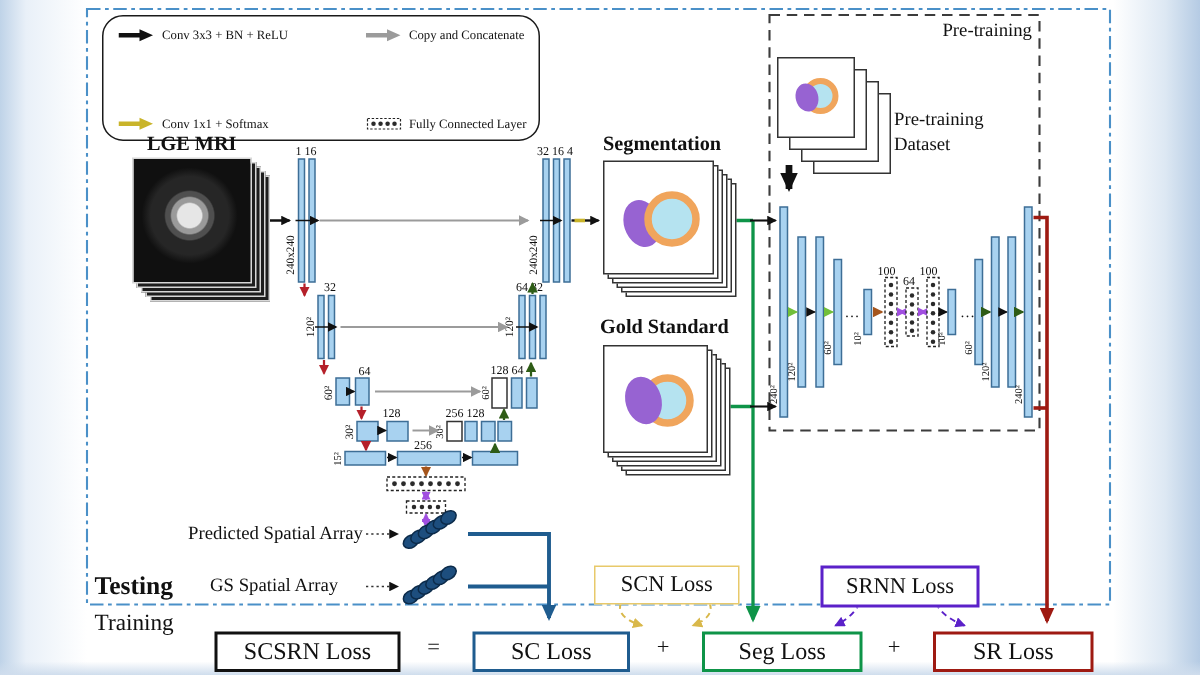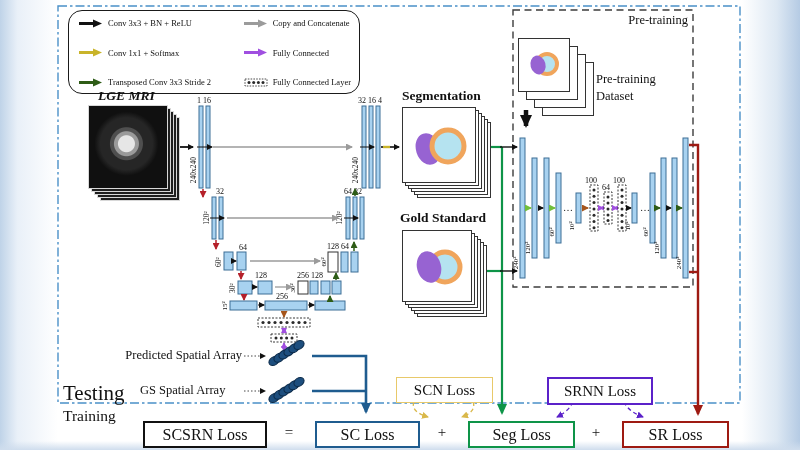--- a/index.html
+++ b/index.html
@@ -315,54 +315,42 @@
           <polygon points="0,3 14,3 14,0.5 23,4.5 14,8.5 14,6 0,6" fill="#111111"></polygon>
         </svg>
       <span>Conv 3x3 + BN + ReLU</span>
       </div>
     <div class="leg-row">
       <svg width="24" height="9">
           <polygon points="0,3 14,3 14,0.5 23,4.5 14,8.5 14,6 0,6" fill="#c9b42a"></polygon>
         </svg>
       <span>Conv 1x1 + Softmax</span>
       </div>
-    <div class="leg-row">
-      <svg width="24" height="9">
-          <polygon points="0,3 14,3 14,0.5 23,4.5 14,8.5 14,6 0,6" fill="#2e5c16"></polygon>
-        </svg>
-      <span>Transposed Conv 3x3 Stride 2</span>
-      </div>
   </div>
   <div class="leg-col c2">
     <div class="leg-row">
       <svg width="24" height="9">
           <polygon points="0,3 14,3 14,0.5 23,4.5 14,8.5 14,6 0,6" fill="#9b9b9b"></polygon>
         </svg>
       <span>Copy and Concatenate</span>
-      </div>
-    <div class="leg-row">
-      <svg width="24" height="9">
-          <polygon points="0,3 14,3 14,0.5 23,4.5 14,8.5 14,6 0,6" fill="#a04fe0"></polygon>
-        </svg>
-      <span>Fully Connected</span>
       </div>
     <div class="leg-row">
       <svg width="24" height="9">
         <rect x="1" y="1" width="22" height="7" fill="#fff" stroke="#222" stroke-width="0.8" stroke-dasharray="1.6 1.2"></rect>
         <circle cx="5" cy="4.5" r="1.5" fill="#2a2a2a"></circle>
           <circle cx="9.7" cy="4.5" r="1.5" fill="#2a2a2a"></circle>
           <circle cx="14.4" cy="4.5" r="1.5" fill="#2a2a2a"></circle>
           <circle cx="19" cy="4.5" r="1.5" fill="#2a2a2a"></circle>
       </svg>
       <span>Fully Connected Layer</span>
       </div>
   </div>
 </div>
 
-<div class="lbl bold" style="left:98px;top:88px;font-size:13.5px;font-style:italic;">LGE MRI</div>
+<div class="lbl bold" style="left:98px;top:88px;font-size:13.5px;">LGE MRI</div>
 <div class="abs" style="left:88px;top:105px;width:94px;height:98px;">
   <div class="mri-card" style="left:12px;top:12px;width:78px;height:82px;"></div>
   <div class="mri-card" style="left:9px;top:9px;width:78px;height:82px;"></div>
   <div class="mri-card" style="left:6px;top:6px;width:78px;height:82px;"></div>
   <div class="mri-card" style="left:3px;top:3px;width:78px;height:82px;"></div>
   <div class="mri-card mri-front" style="left:0;top:0;width:78px;height:82px;"></div>
 </div>
 
 <div class="lbl bold" style="left:402px;top:88px;font-size:13.5px;">Segmentation</div>
 <div class="abs" style="left:402px;top:107px;width:90px;height:92px;">
@@ -405,21 +393,21 @@
       <ellipse class="blob-purple" cx="19" cy="26" rx="7.5" ry="9.5" transform="rotate(-15 19 26)"></ellipse>
     </svg>
   </div>
 </div>
 <div class="lbl" style="left:596px;top:72px;font-size:12.5px;">Pre-training</div>
 <div class="lbl" style="left:596px;top:89px;font-size:12.5px;text-align:right;">Dataset</div>
 
 <div class="lbl" style="left:114px;top:348px;width:128px;text-align:right;font-size:12.5px;">Predicted Spatial Array</div>
 <div class="lbl" style="left:140px;top:383px;width:102px;text-align:left;font-size:12.5px;">GS Spatial Array</div>
 
-<div class="lbl" style="left:63px;top:381px;font-size:21px;">Testing</div>
+<div class="lbl" style="left:63px;top:381px;font-size:17px;font-weight:bold;">Testing</div>
 <div class="lbl" style="left:63px;top:407px;font-size:15.5px;">Training</div>
 
 <div class="lossbox" style="left:143px;top:421px;width:120px;">SCSRN Loss</div>
 <div class="op" style="left:277px;top:424px;">=</div>
 <div class="lossbox" style="left:315px;top:421px;width:101px;border-color:#1f5c8f;">SC Loss</div>
 <div class="op" style="left:430px;top:424px;">+</div>
 <div class="lossbox" style="left:468px;top:421px;width:103px;border-color:#0e9448;">Seg Loss</div>
 <div class="op" style="left:584px;top:424px;">+</div>
 <div class="lossbox" style="left:622px;top:421px;width:103px;border-color:#9e1a12;">SR Loss</div>
 

